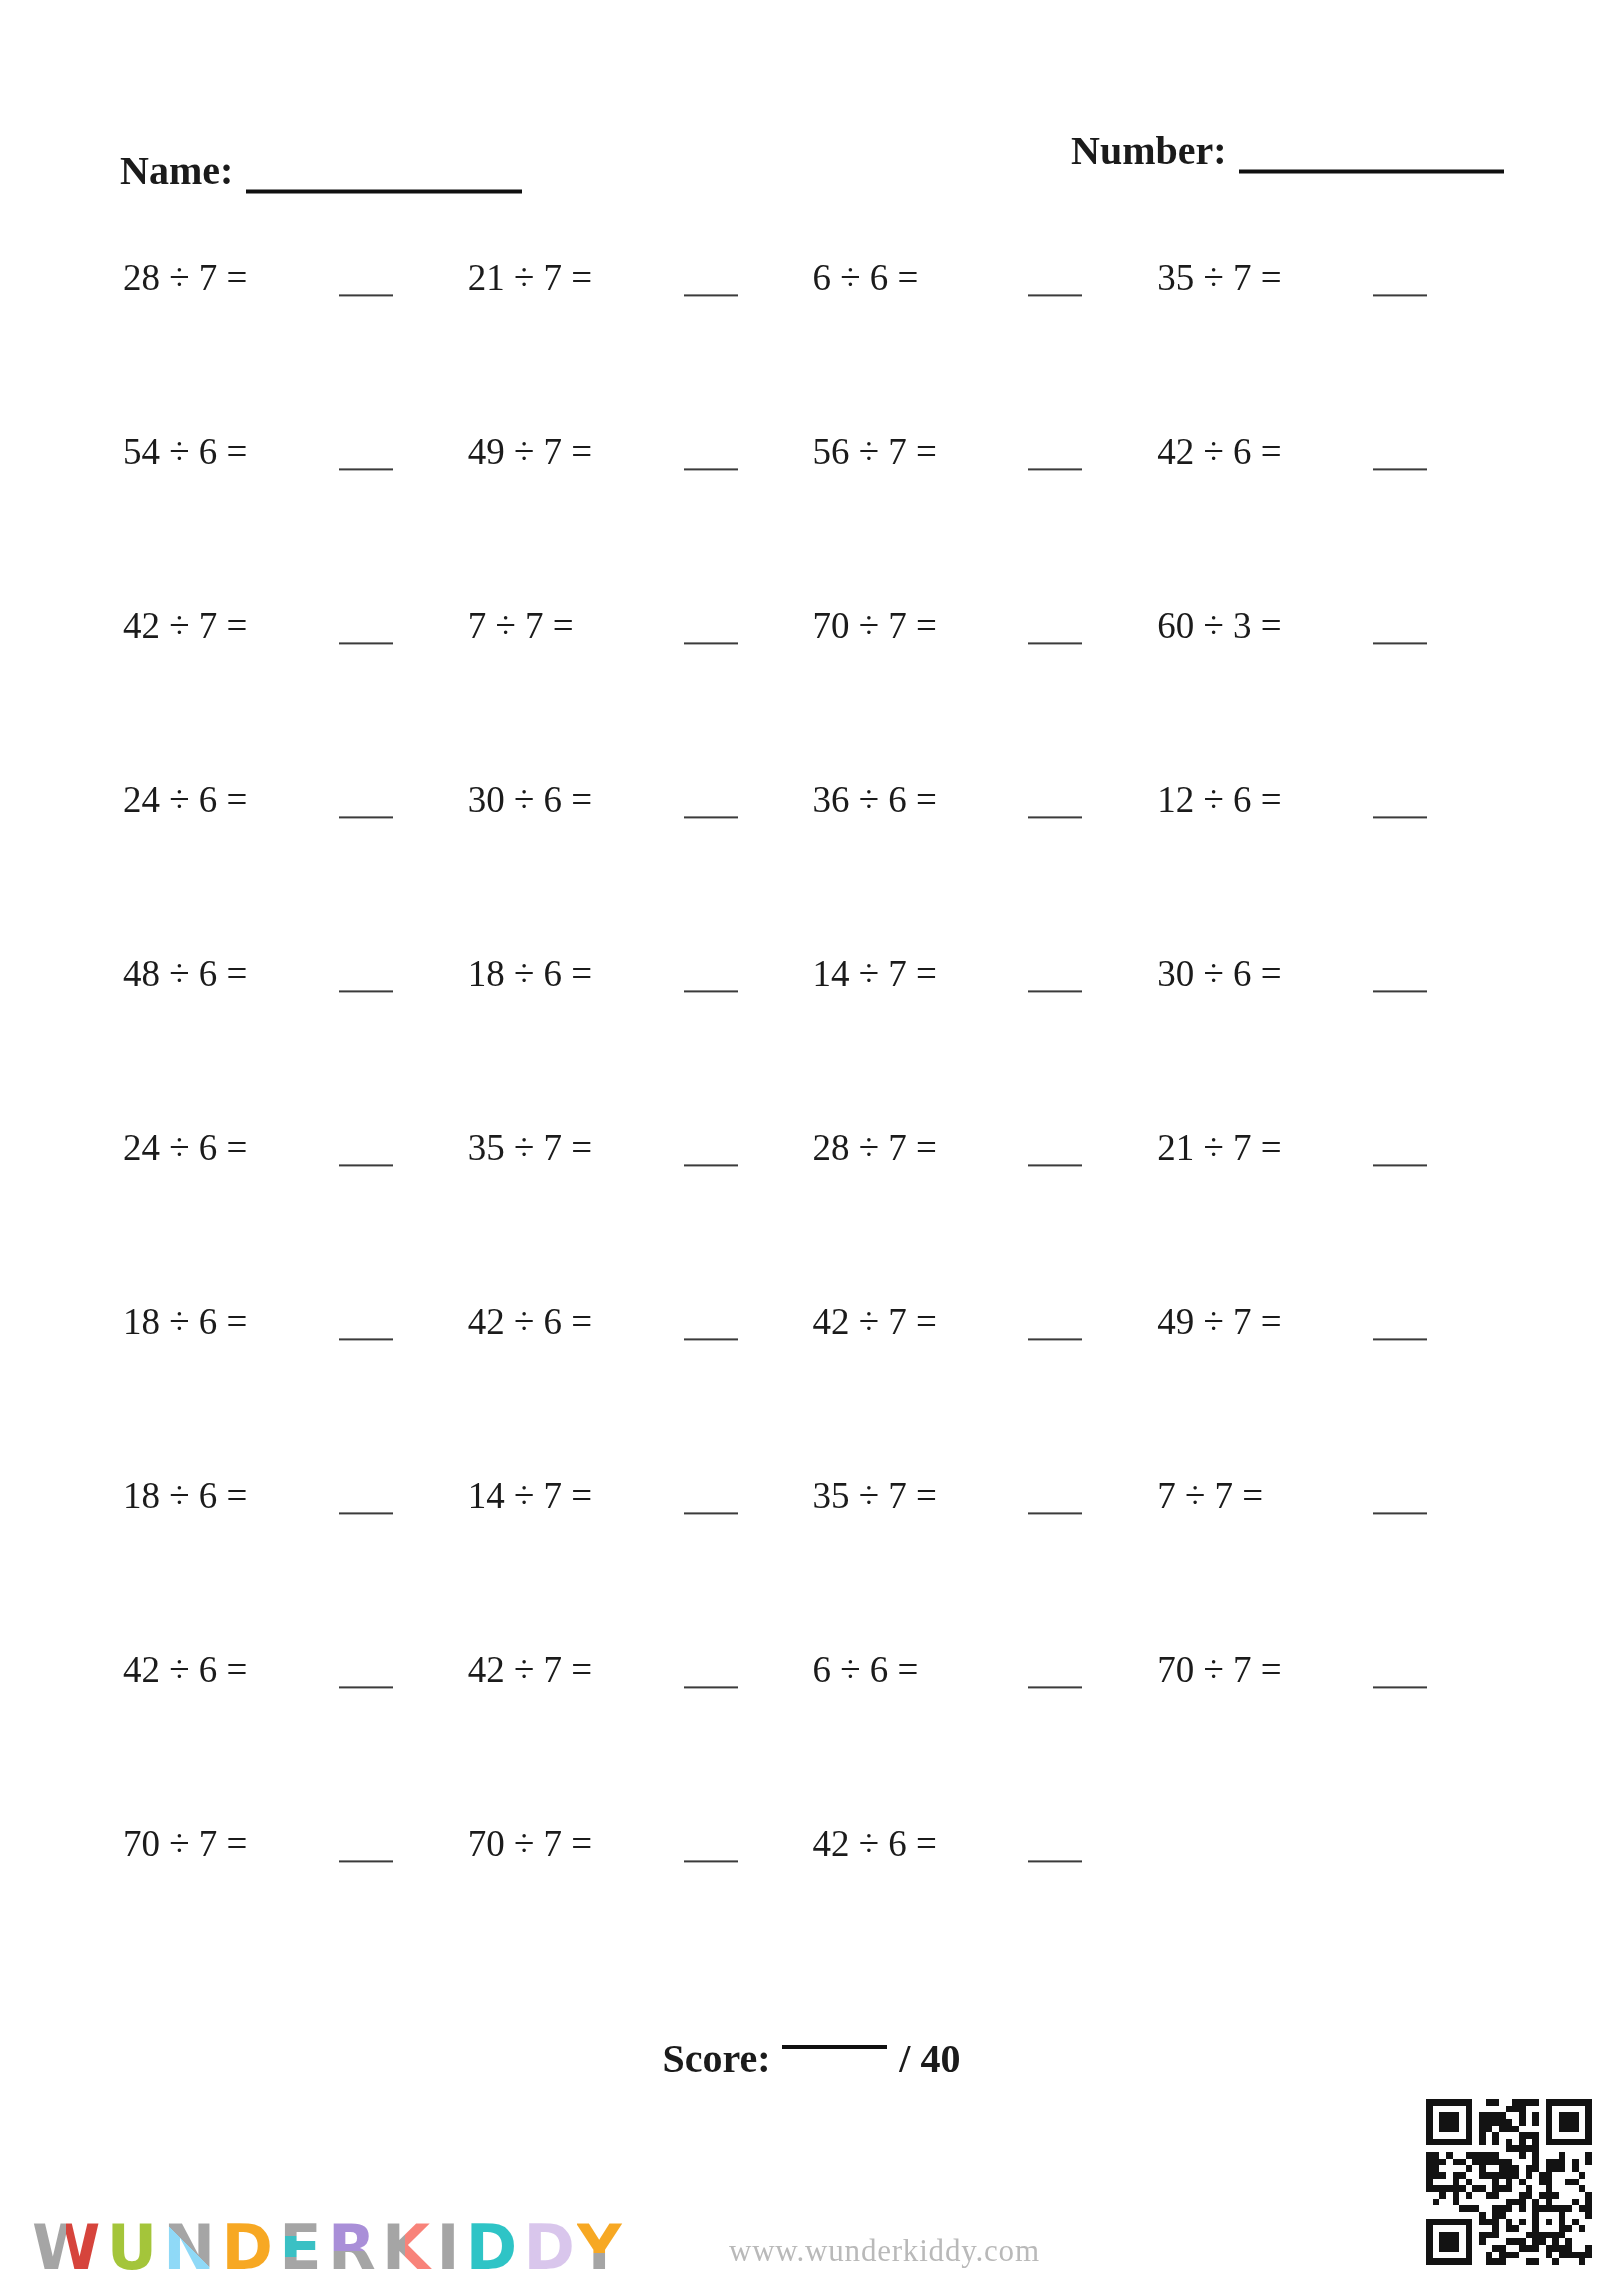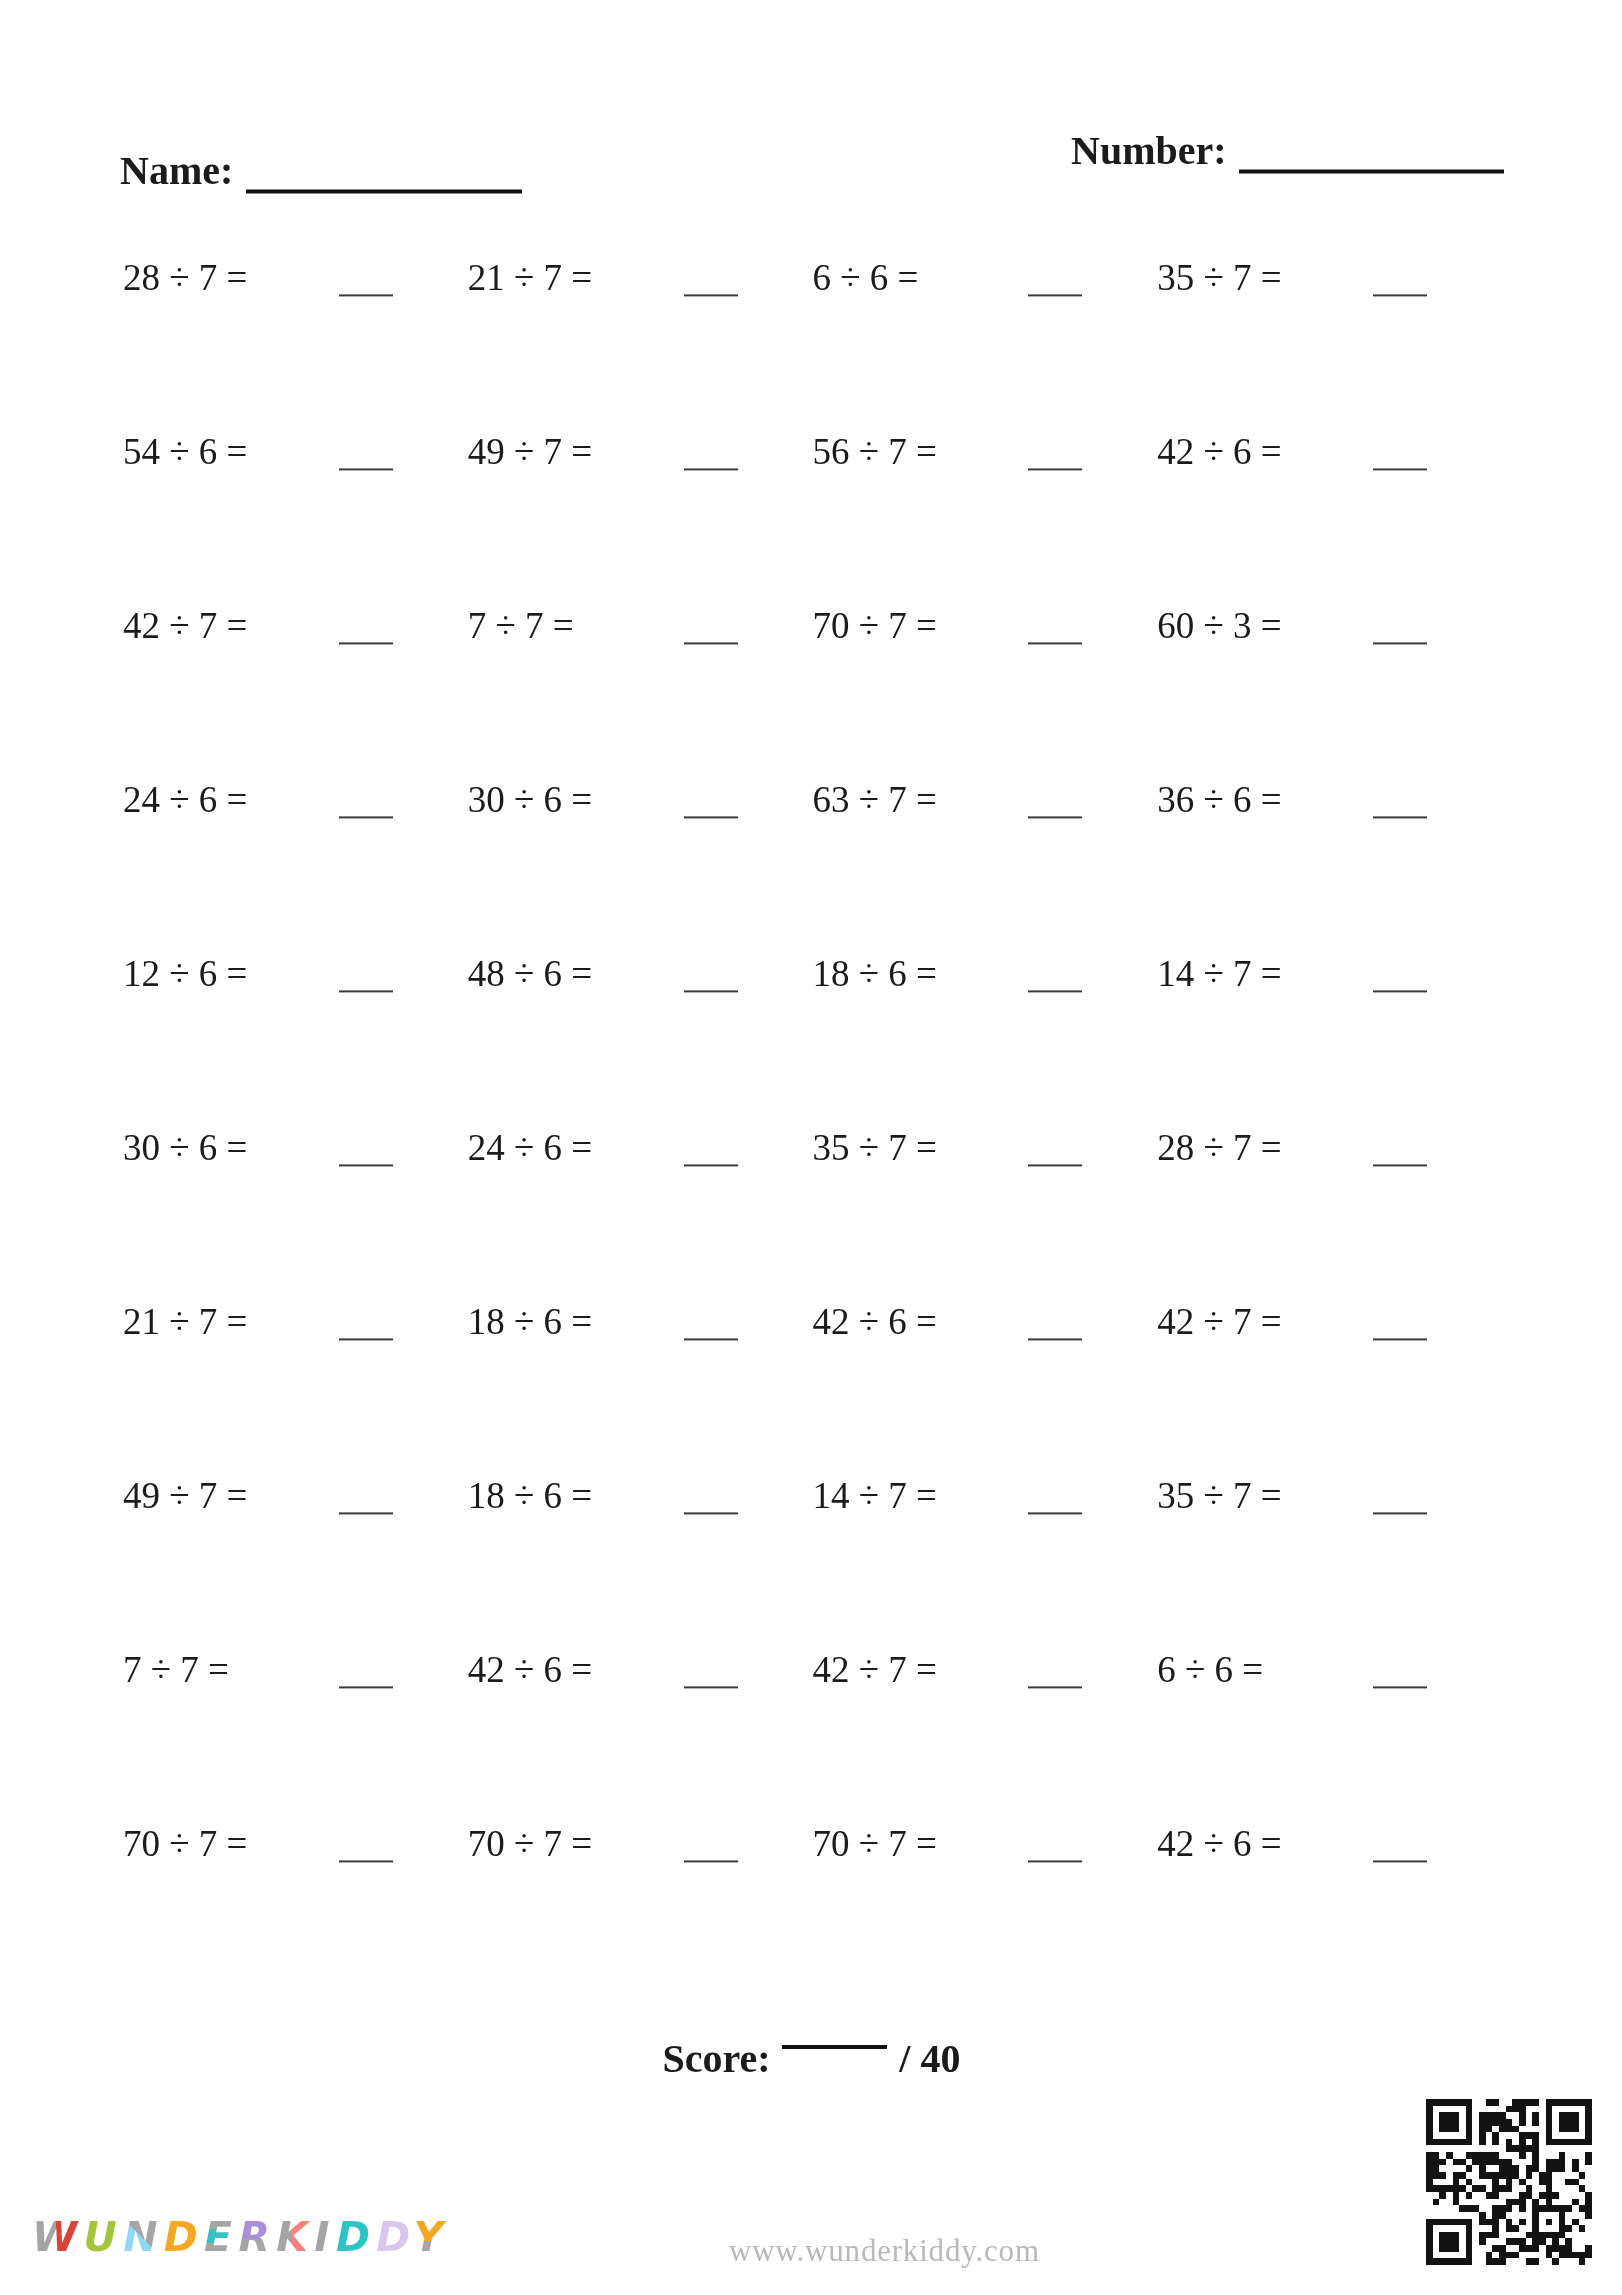--- a/index.html
+++ b/index.html
@@ -52,22 +52,22 @@
   .score-blank{
     display:inline-block;width:105px;height:1.6px;
     border-bottom:4.8px solid #101010;
     margin-left:11px;transform:translateY(8px);
   }
   .score-outof{margin-left:12.7px;}
   
   .logo{
     position:absolute;left:32px;top:2217px;
     font-family:"DejaVu Sans", sans-serif;
-    font-weight:800;font-size:41px;letter-spacing:6.3px;
-    white-space:nowrap;line-height:1;font-style:italic;
+    font-weight:800;font-size:62px;letter-spacing:6.3px;
+    white-space:nowrap;line-height:1;
   }
   .logo-ch{
     -webkit-background-clip:text;
     background-clip:text;
     color:transparent;
   }
   .website{
     position:absolute;left:729px;top:2233px;
     font-size:31px;color:#b9b9b9;letter-spacing:0.8px;
   }
@@ -151,24 +151,20 @@
     <div class="cell">
       <span class="expr">24 ÷ 6 =</span>
       <span class="answer-blank"></span>
     </div>
 
     <div class="cell">
       <span class="expr">30 ÷ 6 =</span>
       <span class="answer-blank"></span>
     </div>
 
-    <div class="cell">
-      <span class="expr">63 ÷ 7 =</span>
-      <span class="answer-blank"></span>
-    </div>
 
     <div class="cell">
       <span class="expr">36 ÷ 6 =</span>
       <span class="answer-blank"></span>
     </div>
 
     <div class="cell">
       <span class="expr">12 ÷ 6 =</span>
       <span class="answer-blank"></span>
     </div>

